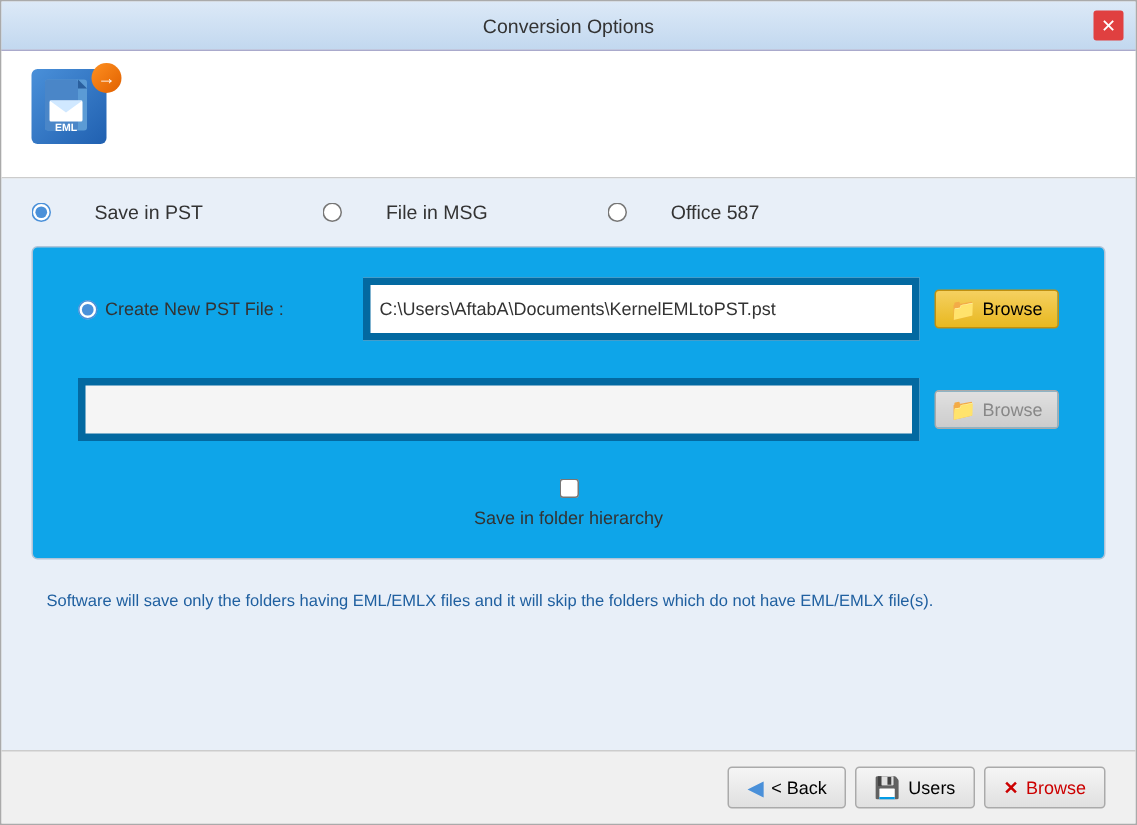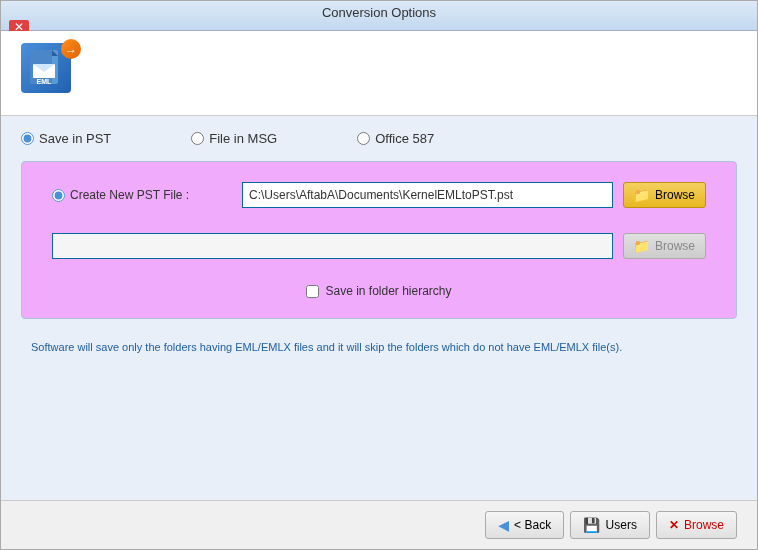--- a/index.html
+++ b/index.html
@@ -22,24 +22,24 @@
       display: flex;
       flex-direction: column;
       box-shadow: 2px 2px 8px rgba(0,0,0,0.4);
     }
 
     
     .title-bar {
       background: linear-gradient(to bottom, #dce9f7, #c2d8ef);
       border-bottom: 1px solid #aac;
       display: flex;
+      align-items: center;
       justify-content: space-between;
-      padding: 4px 8px;
+      padding: 16px 8px;
       height: 30px;
-      flex-direction: column;
     }
     .title-bar-title {
       font-size: 13px;
       color: #333;
       flex: 1;
       text-align: center;
     }
     .title-bar-close {
       background: #e04040;
       color: white;
@@ -117,26 +117,27 @@
       cursor: pointer;
     }
     .radio-option input[type="radio"] {
       cursor: pointer;
       accent-color: #4a90d9;
     }
     .radio-option label {
       color: #333;
       cursor: pointer;
       font-size: 13px;
+      margin-left: 24px;
     }
 
     
     .inner-panel {
       border: 1px solid #b0c4d8;
-      background: #f0abfc;
+      background: #0ea5e9;
       border-radius: 4px;
       padding: 20px 30px;
       margin-bottom: 15px;
     }
 
     .field-row {
       display: flex;
       align-items: center;
       margin-bottom: 25px;
       gap: 10px;
@@ -157,23 +158,23 @@
     }
     .field-label label {
       color: #333;
       font-size: 12px;
       cursor: pointer;
     }
 
     .field-input {
       flex: 1;
       height: 26px;
-      border: 1px solid #0369a1;
+      border: 5px solid #0369a1;
       background: white;
-      padding: 4px 6px;
+      padding: 16px 6px;
       font-size: 12px;
       color: #333;
       outline: none;
     }
     .field-input:disabled {
       background: #f5f5f5;
       color: #888;
     }
 
     .browse-btn {
@@ -197,23 +198,24 @@
     }
 
     .folder-icon {
       font-size: 14px;
     }
 
     
     .checkbox-row {
       display: flex;
       align-items: center;
-      justify-content: center;
+      justify-content: flex-end;
       gap: 6px;
       margin-top: 10px;
+      flex-direction: column;
     }
     .checkbox-row input[type="checkbox"] {
       cursor: pointer;
       accent-color: #4a90d9;
     }
     .checkbox-row label {
       font-size: 12px;
       color: #333;
       cursor: pointer;
     }

